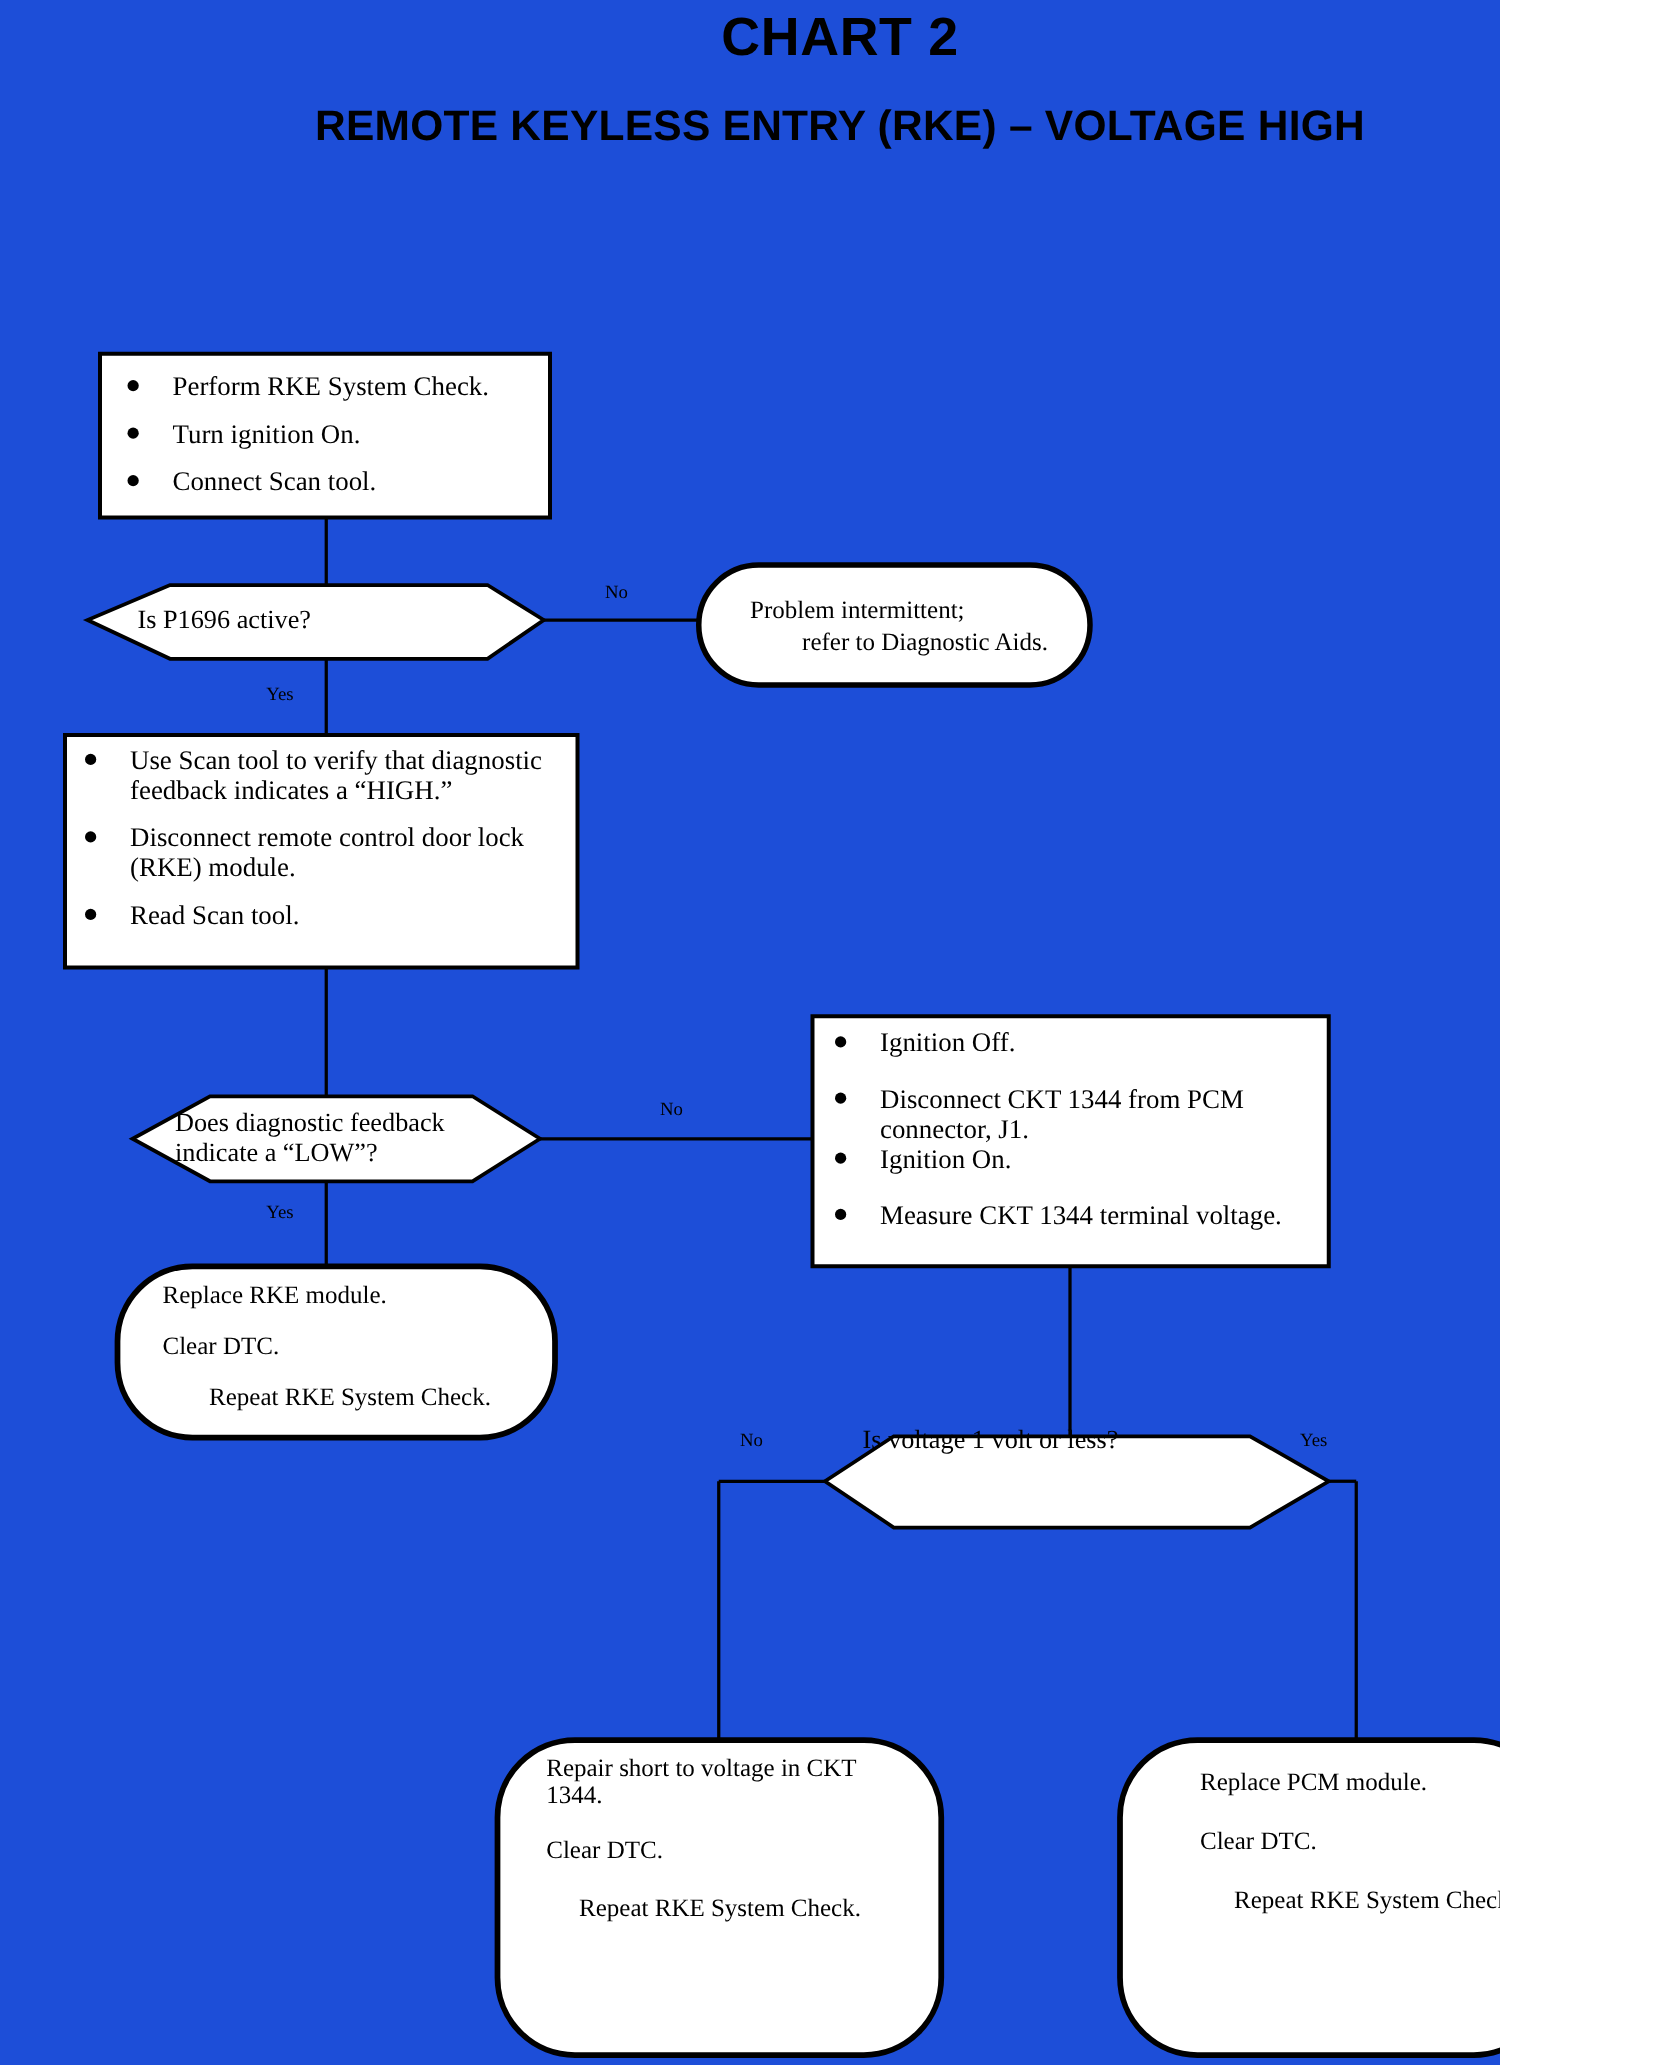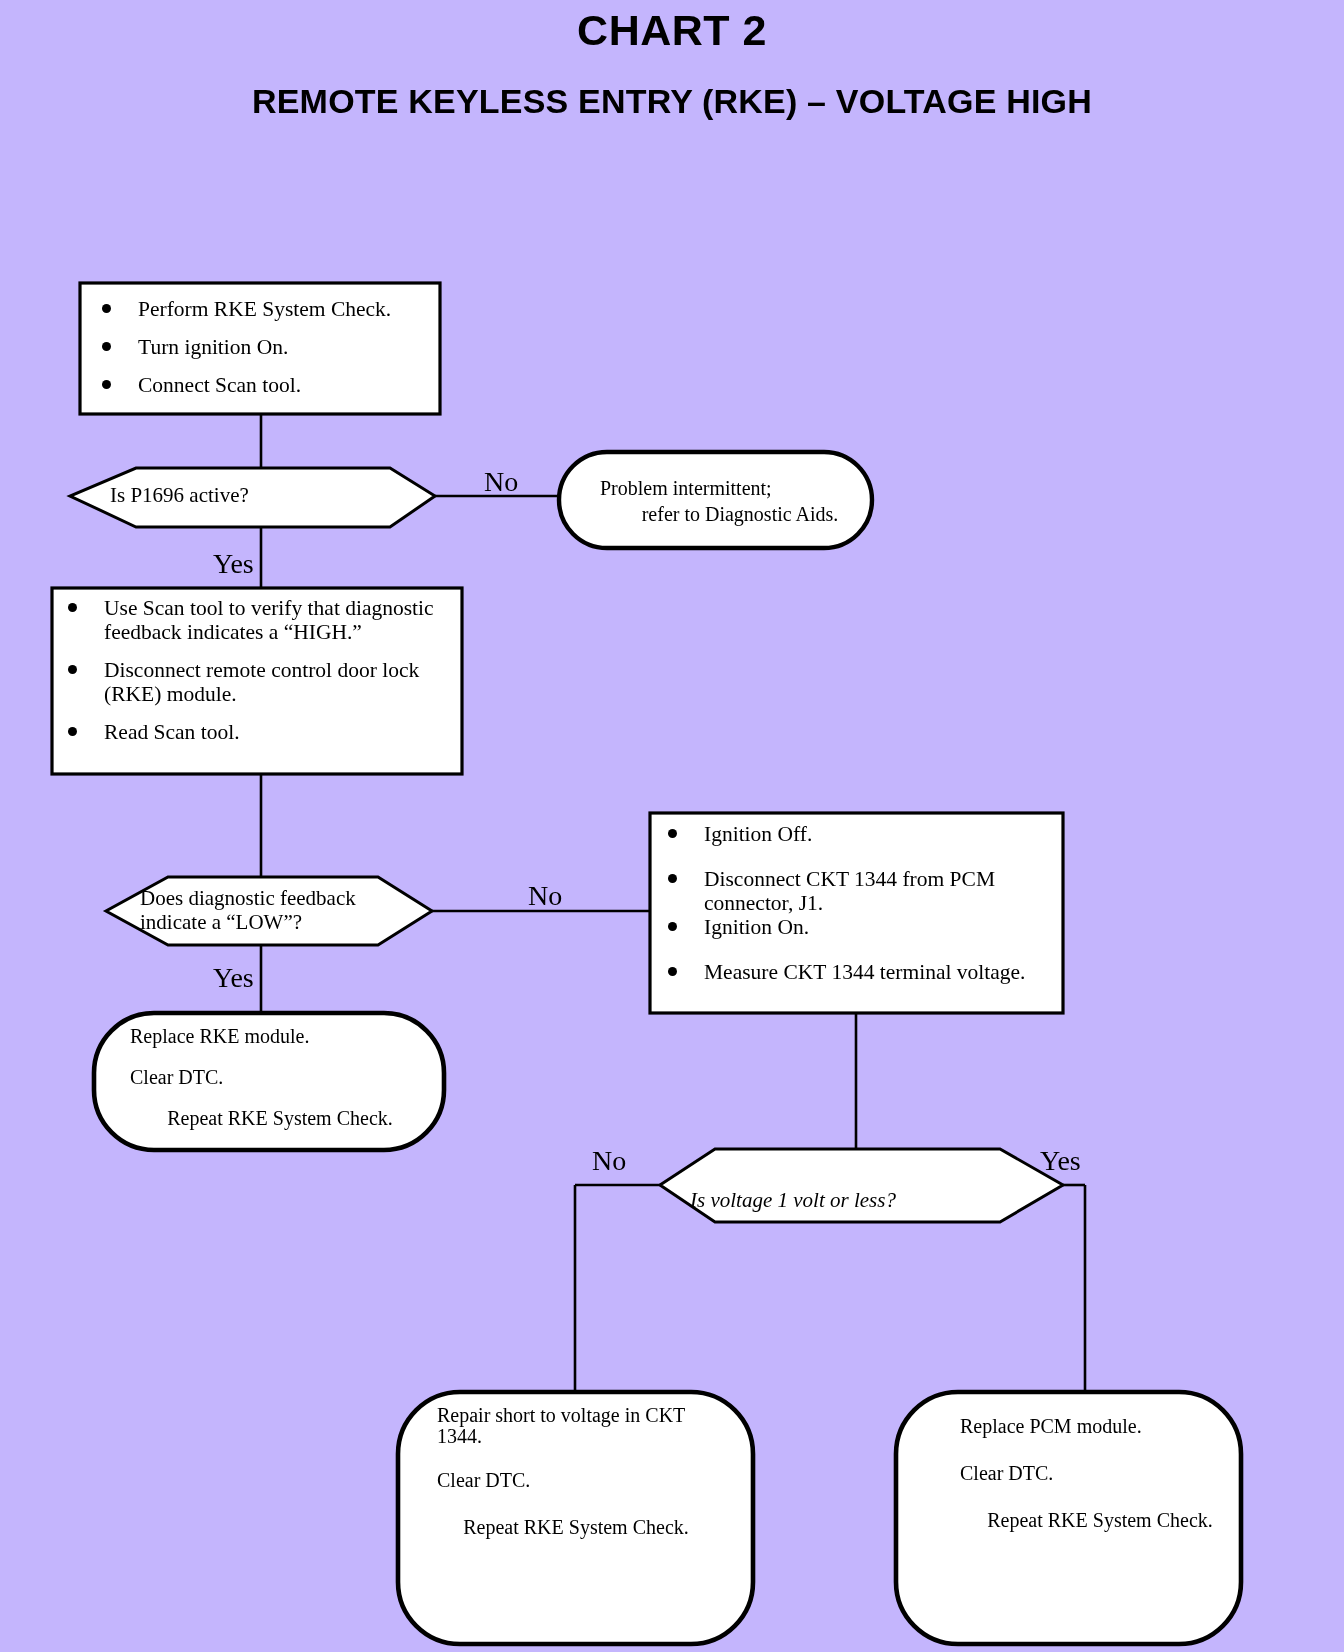--- a/index.html
+++ b/index.html
@@ -2,23 +2,23 @@
 <html><head>
 <meta charset="utf-8">
 <style>
   html, body {
     margin: 0;
     padding: 0;
     background: #ffffff;
   }
   #page {
     position: relative;
-    width: 1344px;
+    width: 1200px;
     height: 1652px;
-    background: #c4b5fd;
+    background: #1d4ed8;
     font-family: "Liberation Serif", serif;
     color: #000000;
     overflow: hidden;
   }
   #svg-layer {
     position: absolute;
     left: 0;
     top: 0;
     width: 1344px;
     height: 1652px;
@@ -79,21 +79,21 @@
   }
   .terminal-lines {
     position: absolute;
     font-size: 20px;
     line-height: 1.15;
   }
   .terminal-lines div { margin-bottom: 18px; }
   .terminal-lines div:last-child { margin-bottom: 0; text-align: center; }
   .edge-label {
     position: absolute;
-    font-size: 28px;
+    font-size: 15px;
     text-align: center;
   }
 </style>
 </head>
 <body>
 
 <div id="page">
 
   <div class="title-main">CHART 2</div>
   <div class="title-sub">REMOTE KEYLESS ENTRY (RKE) – VOLTAGE HIGH</div>
@@ -181,21 +181,21 @@
       <li><span class="dot"></span><span>Measure CKT 1344 terminal voltage.</span></li>
     </ul>
   </div>
 
   <div class="terminal-lines" style="left:130px; top:1025px; width:300px;">
     <div>Replace RKE module.</div>
     <div>Clear DTC.</div>
     <div>Repeat RKE System Check.</div>
   </div>
 
-  <div class="decision-label" style="left:690px; top:1188px; width:330px;font-style:italic;">Is voltage 1 volt or less?</div>
+  <div class="decision-label" style="left:690px; top:1139px; width:330px;">Is voltage 1 volt or less?</div>
   <div class="edge-label" style="left:592px; top:1145px;">No</div>
   <div class="edge-label" style="left:1040px; top:1145px;">Yes</div>
 
   <div class="terminal-lines" style="left:437px; top:1405px; width:278px;">
     <div style="margin-bottom:22px; line-height:1.05;">Repair short to voltage in CKT 1344.</div>
     <div style="margin-bottom:24px;">Clear DTC.</div>
     <div>Repeat RKE System Check.</div>
   </div>
 
   <div class="terminal-lines" style="left:960px; top:1415px; width:280px;">

